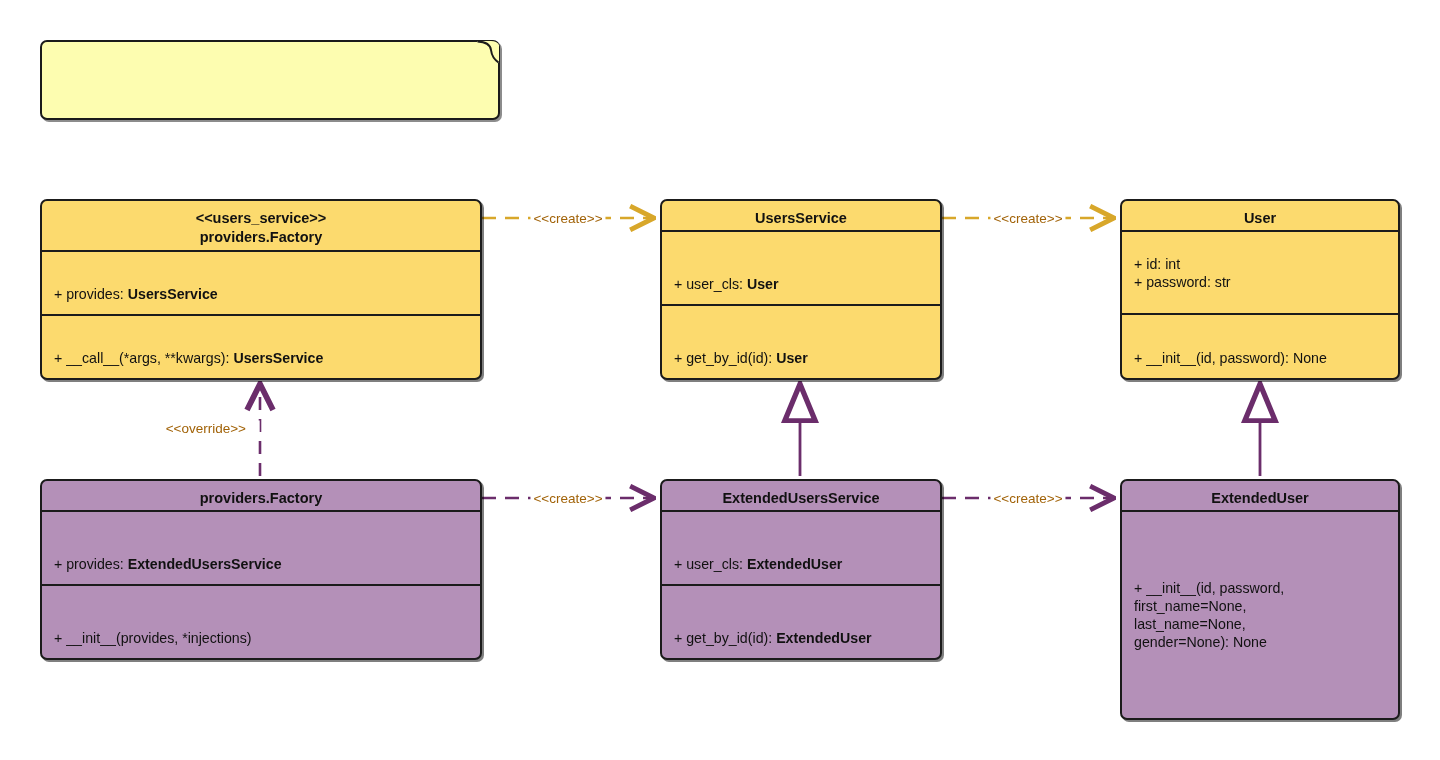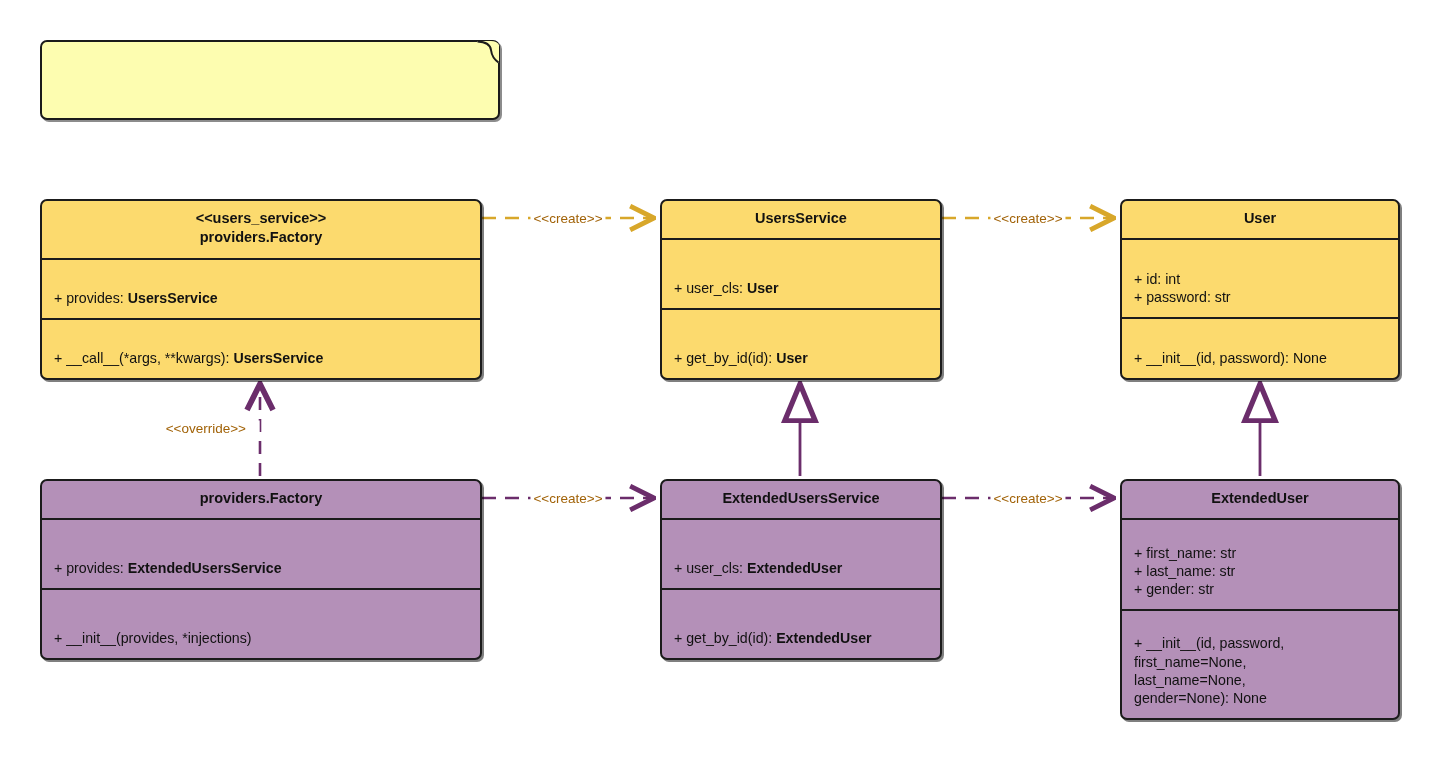--- a/index.html
+++ b/index.html
@@ -53,39 +53,39 @@
   }
   .uml-class.yellow { background: #fcda6e; }
   .uml-class.purple { background: #b490b8; }
 
   .cls-header {
     text-align: center;
     font-weight: bold;
     font-size: 14.5px;
     color: #111111;
     line-height: 1.33;
-    padding: 8px 6px 10px 6px;
+    padding: 8px 6px 2px 6px;
     border-bottom: 2px solid #1b1b1b;
     flex: none;
   }
   .cls-header .stereo { display: block; }
   .cls-header .cname  { display: block; }
 
   .cls-section {
     padding: 11px 11px 11px 12px;
     font-size: 14.2px;
     color: #111111;
     line-height: 1.28;
     flex: 1 1 auto;
     display: flex;
     flex-direction: column;
     justify-content: flex-end;
   }
   .cls-section + .cls-section { border-top: 2px solid #1b1b1b; }
-  .cls-section.top-align { justify-content: flex-end; }
+  .cls-section.top-align { justify-content: center; }
   .member { white-space: pre-wrap; }
   .member b { font-weight: bold; }
 
   
   #links {
     position: absolute;
     left: 0; top: 0;
     width: 1440px; height: 760px;
     pointer-events: none;
   }
@@ -223,25 +223,20 @@
     <div class="cls-section">
       <div class="member"><span>+ get_by_id(id): </span><b>ExtendedUser</b></div>
     </div>
   </div>
 
   <div class="uml-class purple" style="left:1120px; top:479px; width:280px; height:241px;">
     <div class="cls-header">
       <span class="cname">ExtendedUser</span>
     </div>
     <div class="cls-section top-align">
-      <div class="member">+ first_name: str</div>
-      <div class="member">+ last_name: str</div>
-      <div class="member">+ gender: str</div>
-    </div>
-    <div class="cls-section top-align">
       <div class="member">+ __init__(id, password,
 first_name=None,
 last_name=None,
 gender=None): None</div>
     </div>
   </div>
 
   <div class="edge-label" style="left:568px; top:218px;">&lt;&lt;create&gt;&gt;</div>
 
   <div class="edge-label" style="left:1028px; top:218px;">&lt;&lt;create&gt;&gt;</div>

